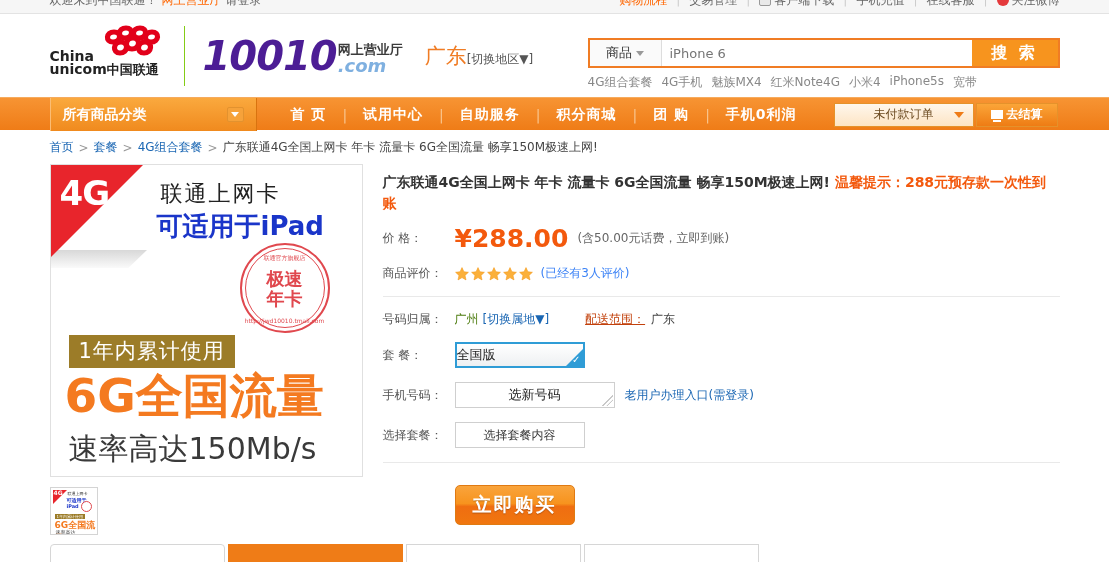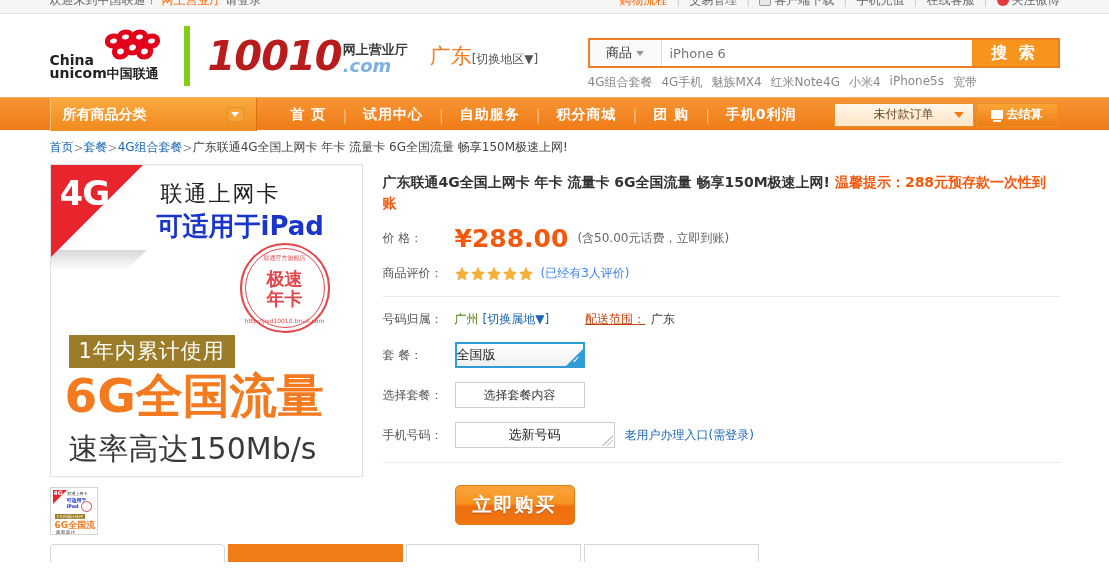--- a/index.html
+++ b/index.html
@@ -36,32 +36,32 @@
   .tb-weibo{display:inline-block;width:12px;height:12px;border-radius:50%;
     background:#e4393c;margin-right:3px;vertical-align:-2px;}
 
   
   .header{
     width:1010px;margin:0 auto;
     height:83px;
     display:flex;align-items:center;
     position:relative;
   }
-  .logo-wrap{display:flex;align-items:center;height:60px;padding-right:16px;
-    border-right:6px solid #84cc16;}
+  .logo-wrap{display:flex;height:60px;padding-right:16px;
+    border-right:1px solid #84cc16;}
   .unicom-logo{position:relative;width:118px;height:52px;}
   .unicom-knot{position:absolute;left:52px;top:-2px;width:62px;height:34px;}
   .unicom-txt{position:absolute;left:0;bottom:2px;font-size:14px;line-height:13px;
     color:#222;font-weight:bold;font-family:"DejaVu Sans","Liberation Sans",sans-serif;}
   .unicom-txt .cn{font-size:13px;}
   .brand-10010{
     display:flex;align-items:flex-end;margin-left:18px;
   }
   .num10010{
-    font-size:40px;font-weight:bold;color:#b91c1c;font-style:italic;
+    font-size:40px;font-weight:bold;color:#4c1d95;font-style:italic;
     letter-spacing:-1px;line-height:38px;font-family:"DejaVu Sans",sans-serif;
   }
   .brand-sub{margin-left:1px;line-height:1;}
   .brand-sub .cn{display:block;font-size:13px;font-weight:bold;color:#3b3b3b;letter-spacing:0px;}
   .brand-sub .dot{display:block;font-size:18px;font-weight:bold;color:#7fb0e0;
     font-style:italic;margin-top:1px;font-family:"DejaVu Sans",sans-serif;}
   .region{margin-left:22px;display:flex;align-items:baseline;}
   .region-name{font-size:21px;color:#f07c24;font-weight:normal;}
   .region-switch{font-size:12px;color:#555;}
 
@@ -122,21 +122,21 @@
     width:82px;height:24px;background:linear-gradient(#fba538,#ee7c14);
     border:1px solid #e5922b;display:flex;align-items:center;justify-content:center;gap:4px;
     color:#fff;font-size:12px;font-weight:bold;cursor:pointer;
   }
   .cart-ico{display:inline-block;width:12px;height:9px;background:#fff;position:relative;}
   .cart-ico:after{content:"";position:absolute;left:2px;bottom:-3px;width:8px;height:2px;background:#fff;}
 
   
   .crumb{
     width:1010px;margin:0 auto;padding:9px 0 8px 0;font-size:12px;color:#555;
-    display:flex;align-items:center;white-space:nowrap;
+    display:flex;align-items:center;gap:5px;white-space:nowrap;
   }
   .crumb a{color:#1a66b3;text-decoration:none;cursor:pointer;}
   .crumb .sep{color:#999;}
   .crumb .cur{color:#444;}
 
   
   .main{width:1010px;margin:0 auto;display:flex;gap:18px;}
   .gallery{width:315px;}
   .big-img{
     width:313px;height:313px;border:1px solid #e0e0e0;background:#fff;
@@ -484,33 +484,33 @@
       <div class="row">
         <div class="lbl">套    餐：</div>
         <div class="sel-pkg">
           <span>全国版</span>
           <span class="tick"></span>
           <span class="tick-mark">✓</span>
         </div>
       </div>
 
       <div class="row">
-        <div class="lbl">选择套餐：</div>
-        <div class="plain-btn">选择套餐内容</div>
-      </div>
-
-      <div class="row">
         <div class="lbl">手机号码：</div>
         <div class="num-btn">
           <span>选新号码</span>
           <span class="grip"></span>
         </div>
         <a class="old-user">老用户办理入口(需登录)</a>
       </div>
 
+      <div class="row">
+        <div class="lbl">选择套餐：</div>
+        <div class="plain-btn">选择套餐内容</div>
+      </div>
+
       <div class="divider"></div>
 
       <div class="buy-wrap">
         <div class="buy-btn">立即购买</div>
       </div>
     </div>
   </div>
 </div>
 
 <div class="tabs">

